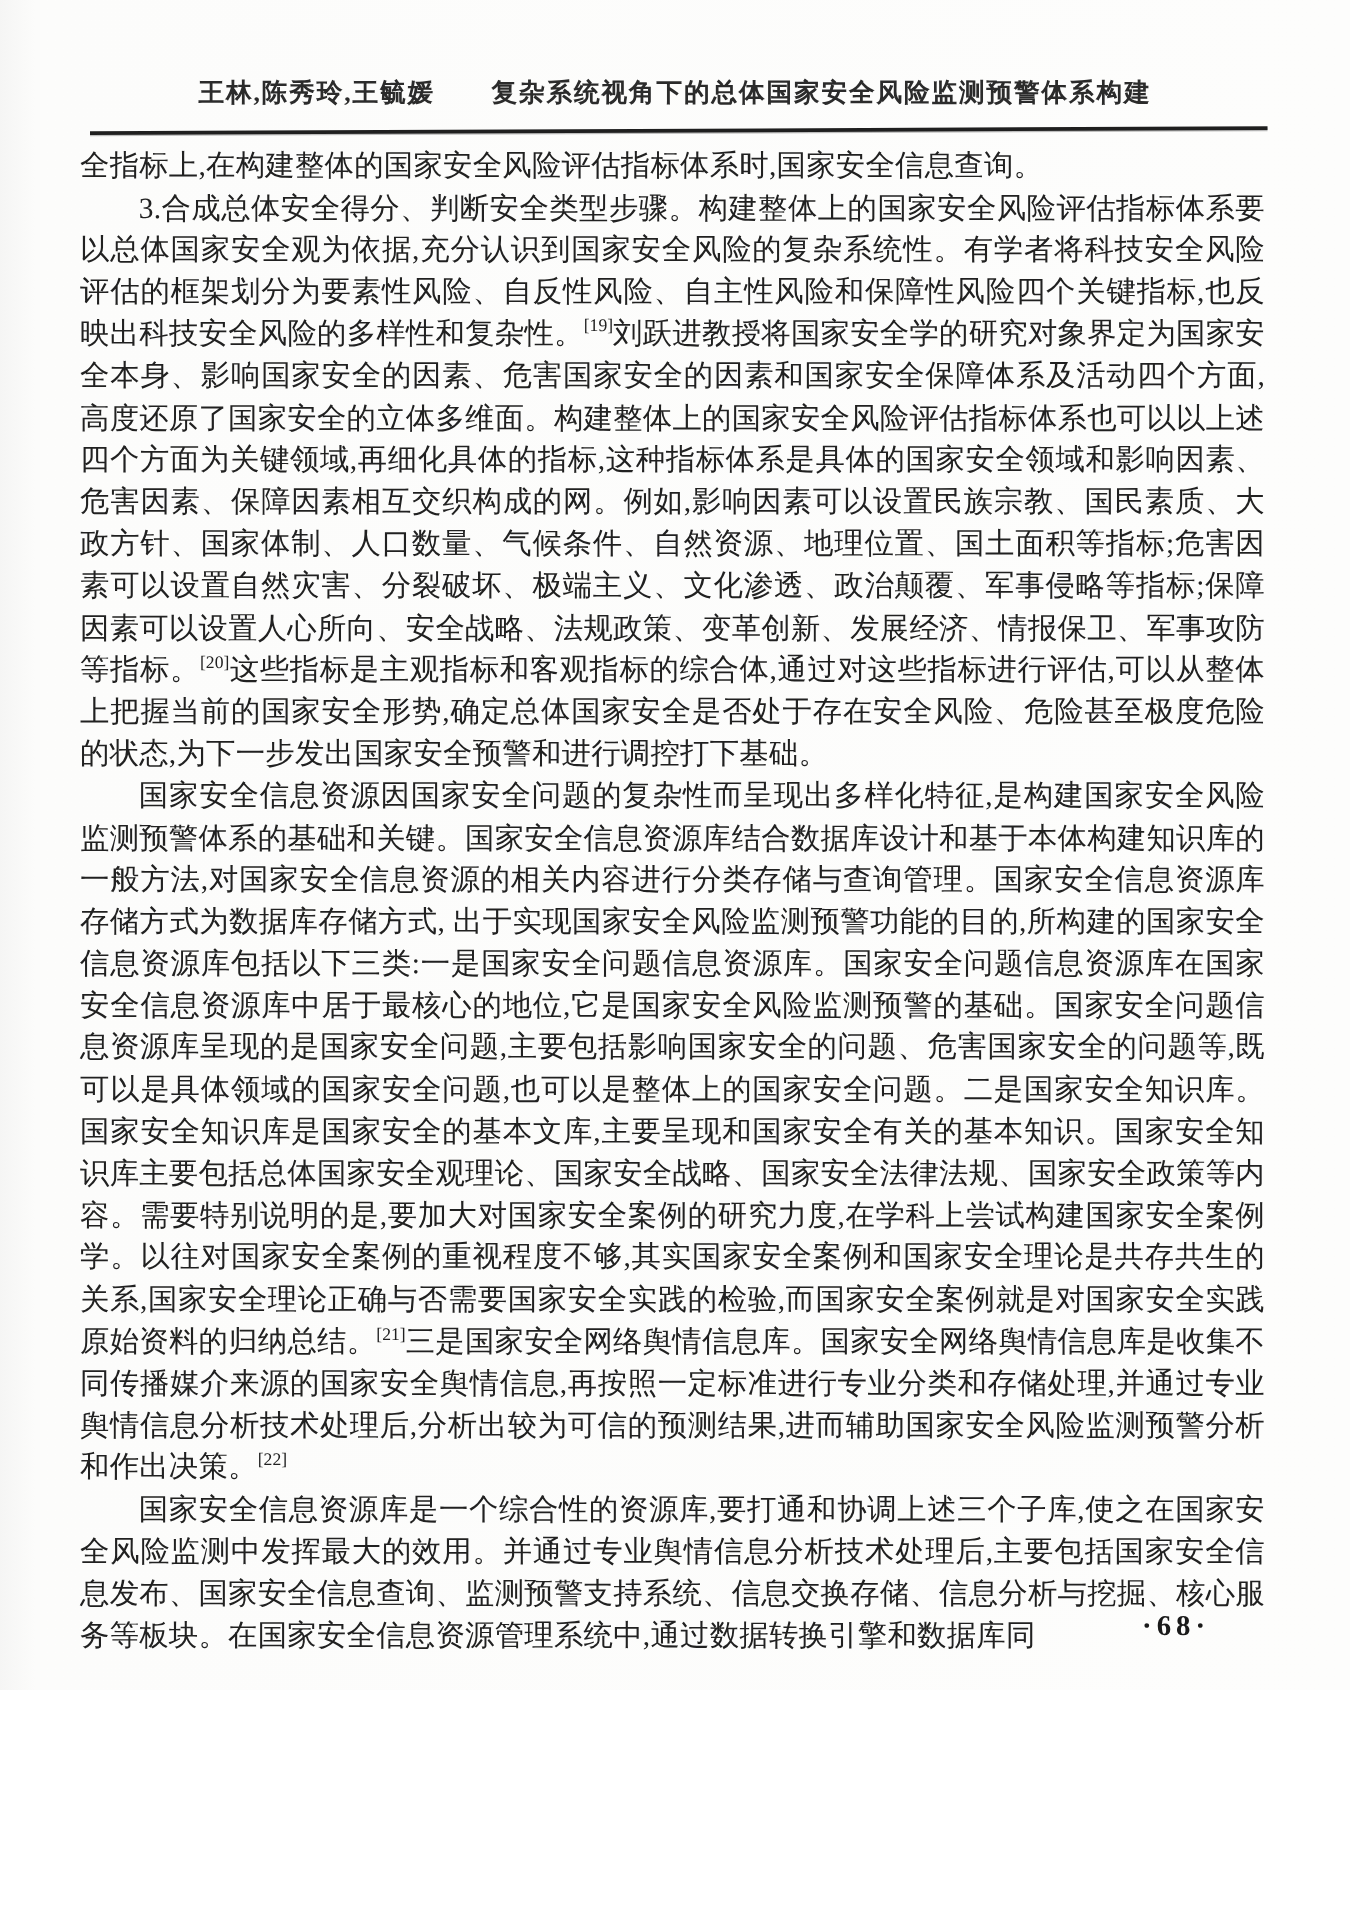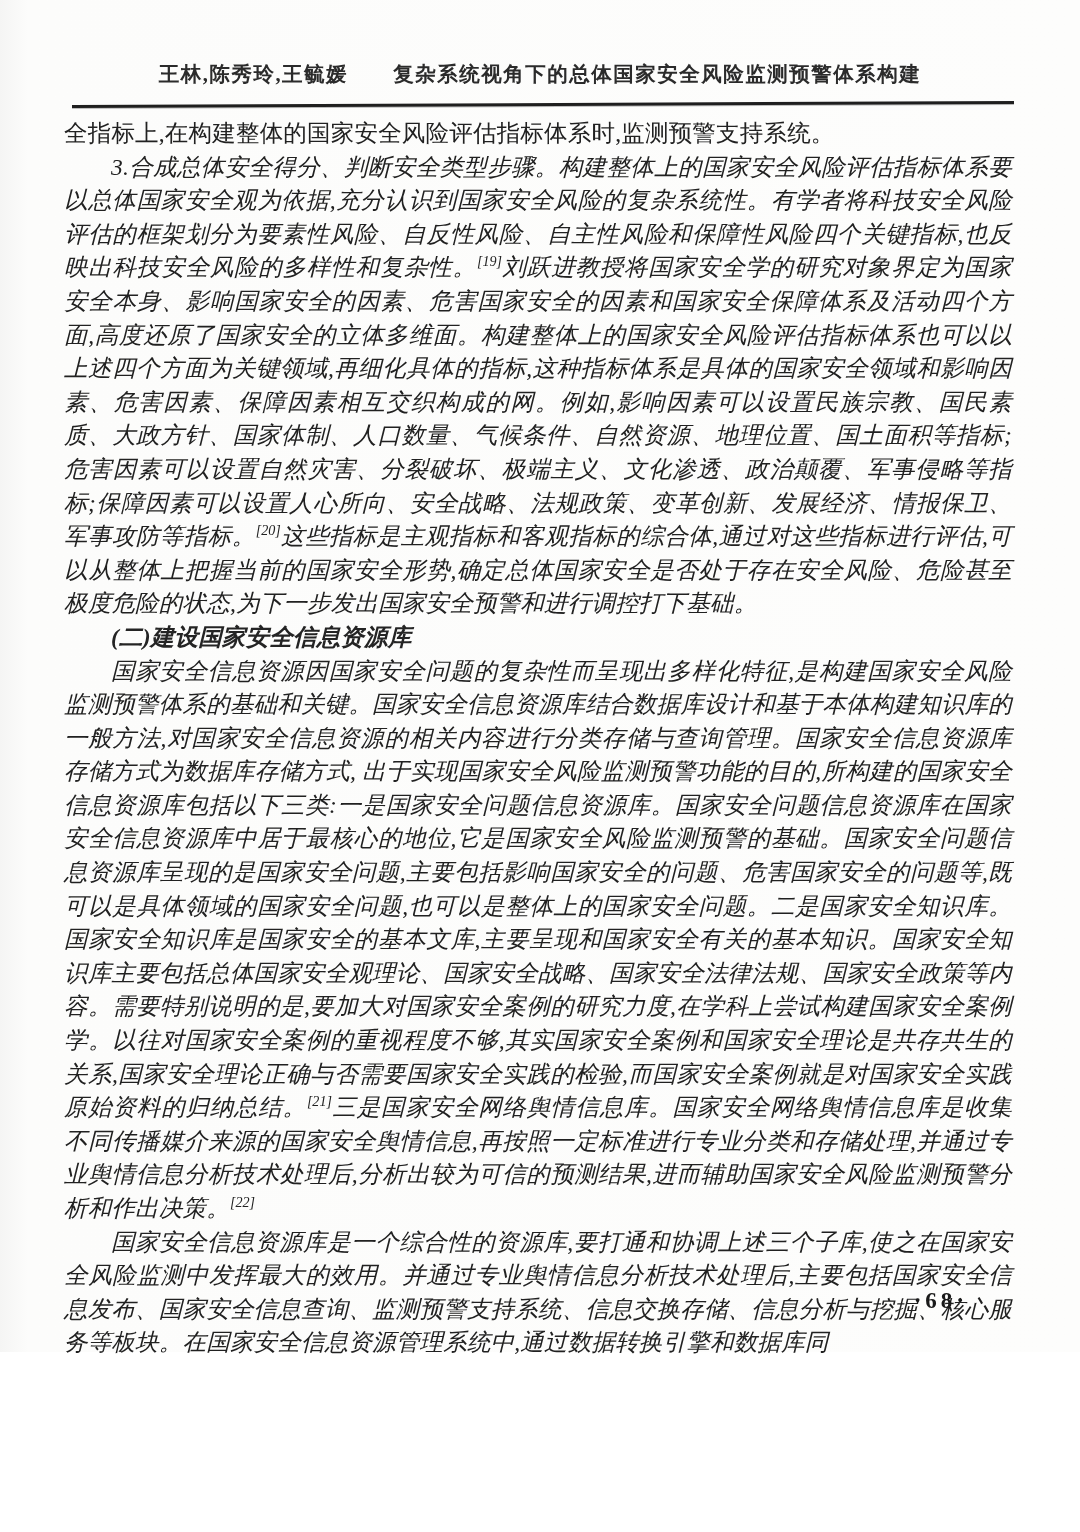--- a/index.html
+++ b/index.html
@@ -58,21 +58,20 @@
     font-size: 23.5px;
     line-height: 33.6px;
     text-align: justify;
     text-justify: inter-character;
     word-break: break-all;
     letter-spacing: 0.2px;
     color: #212121;
   }
   .para.indent {
     text-indent: 2em;
-    font-style: italic;
   }
   .para.subheading {
     font-style: italic;
     font-weight: 600;
     text-align: left;
     color: #242424;
   }
   .para sup {
     font-size: 60%;
     line-height: 0;
@@ -94,22 +93,21 @@
 
 <div class="page">
 
   <div class="running-header">
     <span class="authors">王林,陈秀玲,王毓媛</span><span class="title">复杂系统视角下的总体国家安全风险监测预警体系构建</span>
   </div>
 
   <div class="header-rule"></div>
 
   <div class="article-body">
-      <p class="para body">全指标上,在构建整体的国家安全风险评估指标体系时,监测预警支持系统。</p>
+      <p class="para body">全指标上,在构建整体的国家安全风险评估指标体系时,国家安全信息查询。</p>
       <p class="para body indent">3.合成总体安全得分、判断安全类型步骤。构建整体上的国家安全风险评估指标体系要以总体国家安全观为依据,充分认识到国家安全风险的复杂系统性。有学者将科技安全风险评估的框架划分为要素性风险、自反性风险、自主性风险和保障性风险四个关键指标,也反映出科技安全风险的多样性和复杂性。<sup>[19]</sup>刘跃进教授将国家安全学的研究对象界定为国家安全本身、影响国家安全的因素、危害国家安全的因素和国家安全保障体系及活动四个方面,高度还原了国家安全的立体多维面。构建整体上的国家安全风险评估指标体系也可以以上述四个方面为关键领域,再细化具体的指标,这种指标体系是具体的国家安全领域和影响因素、危害因素、保障因素相互交织构成的网。例如,影响因素可以设置民族宗教、国民素质、大政方针、国家体制、人口数量、气候条件、自然资源、地理位置、国土面积等指标;危害因素可以设置自然灾害、分裂破坏、极端主义、文化渗透、政治颠覆、军事侵略等指标;保障因素可以设置人心所向、安全战略、法规政策、变革创新、发展经济、情报保卫、军事攻防等指标。<sup>[20]</sup>这些指标是主观指标和客观指标的综合体,通过对这些指标进行评估,可以从整体上把握当前的国家安全形势,确定总体国家安全是否处于存在安全风险、危险甚至极度危险的状态,为下一步发出国家安全预警和进行调控打下基础。</p>
-      <p class="para subheading indent">(二)建设国家安全信息资源库</p>
       <p class="para body indent">国家安全信息资源因国家安全问题的复杂性而呈现出多样化特征,是构建国家安全风险监测预警体系的基础和关键。国家安全信息资源库结合数据库设计和基于本体构建知识库的一般方法,对国家安全信息资源的相关内容进行分类存储与查询管理。国家安全信息资源库存储方式为数据库存储方式, 出于实现国家安全风险监测预警功能的目的,所构建的国家安全信息资源库包括以下三类:一是国家安全问题信息资源库。国家安全问题信息资源库在国家安全信息资源库中居于最核心的地位,它是国家安全风险监测预警的基础。国家安全问题信息资源库呈现的是国家安全问题,主要包括影响国家安全的问题、危害国家安全的问题等,既可以是具体领域的国家安全问题,也可以是整体上的国家安全问题。二是国家安全知识库。国家安全知识库是国家安全的基本文库,主要呈现和国家安全有关的基本知识。国家安全知识库主要包括总体国家安全观理论、国家安全战略、国家安全法律法规、国家安全政策等内容。需要特别说明的是,要加大对国家安全案例的研究力度,在学科上尝试构建国家安全案例学。以往对国家安全案例的重视程度不够,其实国家安全案例和国家安全理论是共存共生的关系,国家安全理论正确与否需要国家安全实践的检验,而国家安全案例就是对国家安全实践原始资料的归纳总结。<sup>[21]</sup>三是国家安全网络舆情信息库。国家安全网络舆情信息库是收集不同传播媒介来源的国家安全舆情信息,再按照一定标准进行专业分类和存储处理,并通过专业舆情信息分析技术处理后,分析出较为可信的预测结果,进而辅助国家安全风险监测预警分析和作出决策。<sup>[22]</sup></p>
       <p class="para body indent">国家安全信息资源库是一个综合性的资源库,要打通和协调上述三个子库,使之在国家安全风险监测中发挥最大的效用。并通过专业舆情信息分析技术处理后,主要包括国家安全信息发布、国家安全信息查询、监测预警支持系统、信息交换存储、信息分析与挖掘、核心服务等板块。在国家安全信息资源管理系统中,通过数据转换引擎和数据库同</p>
     </div>
 
   <div class="page-number">·68·</div>
 
 </div>
 
 </body></html>

